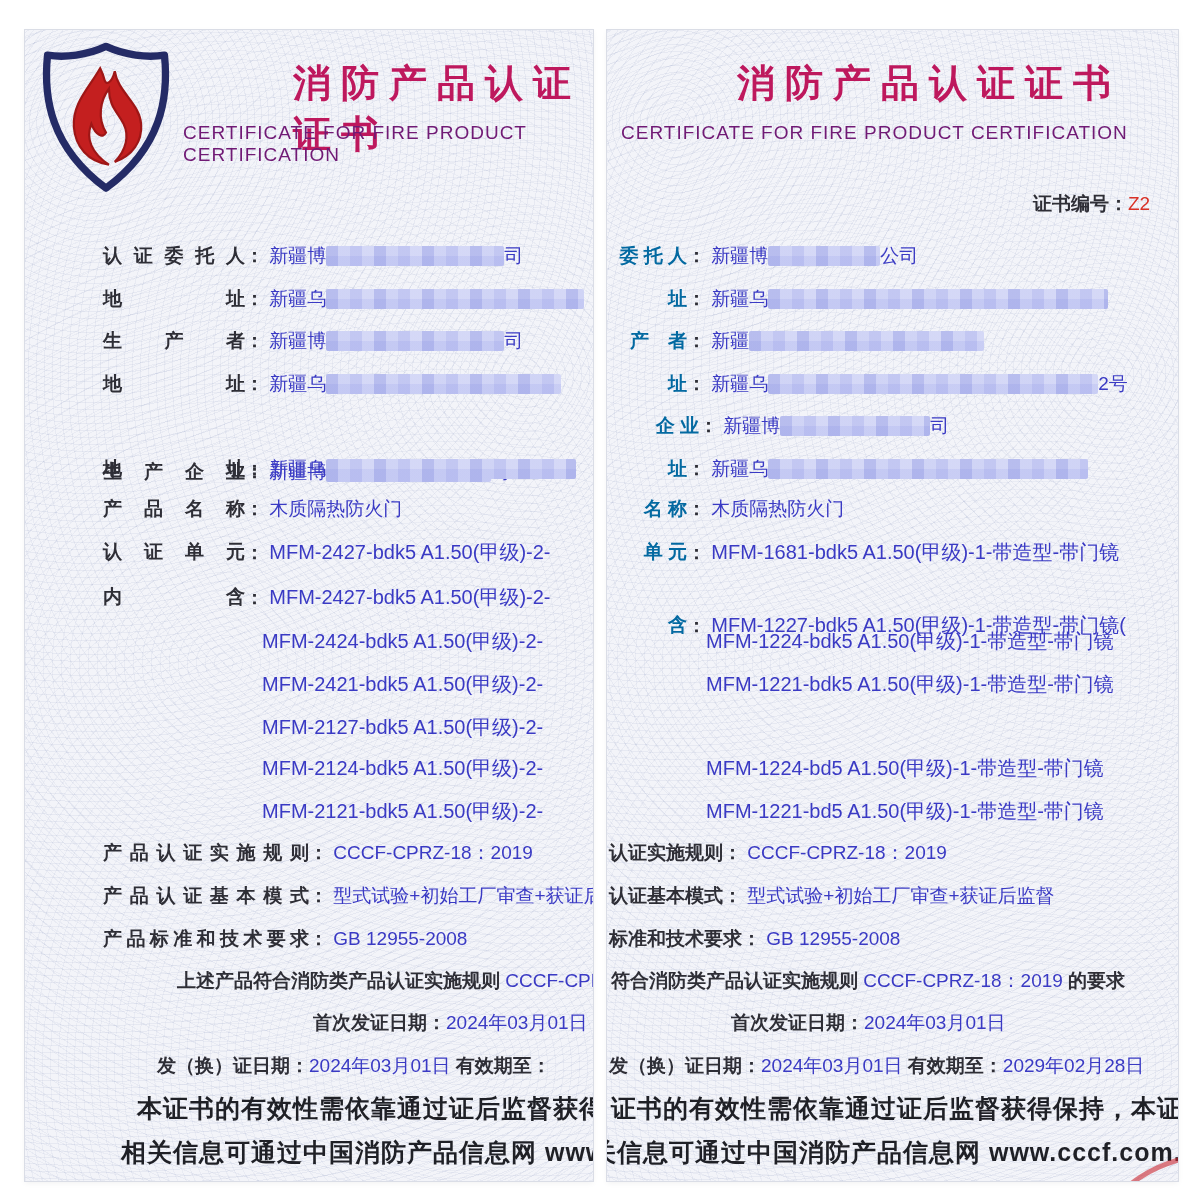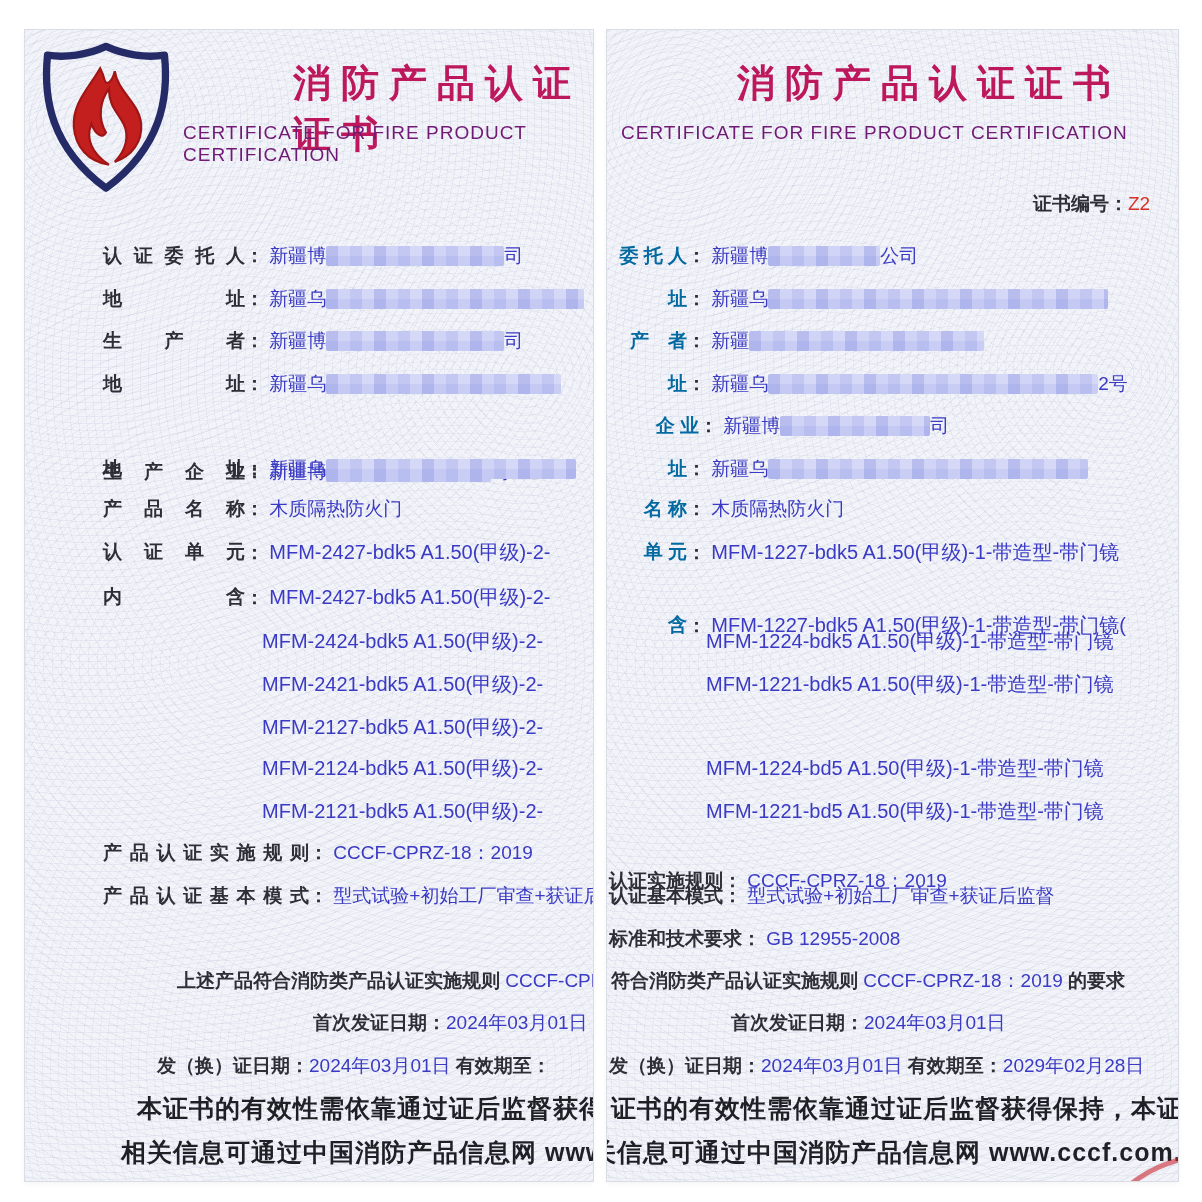--- a/index.html
+++ b/index.html
@@ -92,20 +92,24 @@
   <div class="row" style="left:237px;top:768px;"><span class="model">MFM-2121-bdk5 A1.50(甲级)-2-</span></div>
 
   <div class="row" style="left:78px;top:810px;">
     <span class="jlbl-wide">产品认证实施规则</span><span class="colon">：</span>
     <span class="val">CCCF-CPRZ-18：2019</span>
   </div>
   <div class="row" style="left:78px;top:853px;">
     <span class="jlbl-wide">产品认证基本模式</span><span class="colon">：</span>
     <span class="val">型式试验+初始工厂审查+获证后监督</span>
   </div>
+  <div class="row" style="left:78px;top:896px;">
+    <span class="jlbl-wide">产品标准和技术要求</span><span class="colon">：</span>
+    <span class="val">GB 12955-2008</span>
+  </div>
 
   <div class="row" style="left:152px;top:938px;">
     <span class="statement-dark">上述产品符合消防类产品认证实施规则 </span><span class="val">CCCF-CPRZ-18：2019</span>
   </div>
   <div class="row" style="left:288px;top:980px;">
     <span class="statement-dark">首次发证日期：</span><span class="val">2024年03月01日</span>
   </div>
   <div class="row" style="left:132px;top:1023px;">
     <span class="statement-dark">发（换）证日期：</span><span class="val">2024年03月01日</span><span class="statement-dark"> 有效期至：</span><span class="val"></span>
   </div>
@@ -144,32 +148,32 @@
     <span class="rlbl">址</span><span class="colon">：</span>
     <span class="val">新疆乌</span><span class="mosaic" style="width:320px;"></span><span class="val"></span>
   </div>
 
   <div class="row" style="left:0px;top:466px;">
     <span class="rlbl">名 称</span><span class="colon">：</span>
     <span class="val">木质隔热防火门</span>
   </div>
   <div class="row" style="left:0px;top:509px;">
     <span class="rlbl">单 元</span><span class="colon">：</span>
-    <span class="model">MFM-1227-bdk5 A1.50(甲级)-1-带造型-带门镜</span>
+    <span class="model">MFM-1681-bdk5 A1.50(甲级)-1-带造型-带门镜</span>
   </div>
   <div class="row" style="left:0px;top:582px;">
     <span class="rlbl">含</span><span class="colon">：</span>
     <span class="model">MFM-1227-bdk5 A1.50(甲级)-1-带造型-带门镜(</span>
   </div>
   <div class="row" style="left:99px;top:598px;"><span class="model">MFM-1224-bdk5 A1.50(甲级)-1-带造型-带门镜</span></div>
   <div class="row" style="left:99px;top:641px;"><span class="model">MFM-1221-bdk5 A1.50(甲级)-1-带造型-带门镜</span></div>
   <div class="row" style="left:99px;top:725px;"><span class="model">MFM-1224-bd5 A1.50(甲级)-1-带造型-带门镜</span></div>
   <div class="row" style="left:99px;top:768px;"><span class="model">MFM-1221-bd5 A1.50(甲级)-1-带造型-带门镜</span></div>
 
-  <div class="row" style="left:2px;top:810px;margin-top:28px;">
+  <div class="row" style="left:2px;top:810px;">
     <span class="statement-dark">认证实施规则</span><span class="colon">：</span>
     <span class="val">CCCF-CPRZ-18：2019</span>
   </div>
   <div class="row" style="left:2px;top:853px;">
     <span class="statement-dark">认证基本模式</span><span class="colon">：</span>
     <span class="val">型式试验+初始工厂审查+获证后监督</span>
   </div>
   <div class="row" style="left:2px;top:896px;">
     <span class="statement-dark">标准和技术要求</span><span class="colon">：</span>
     <span class="val">GB 12955-2008</span>

